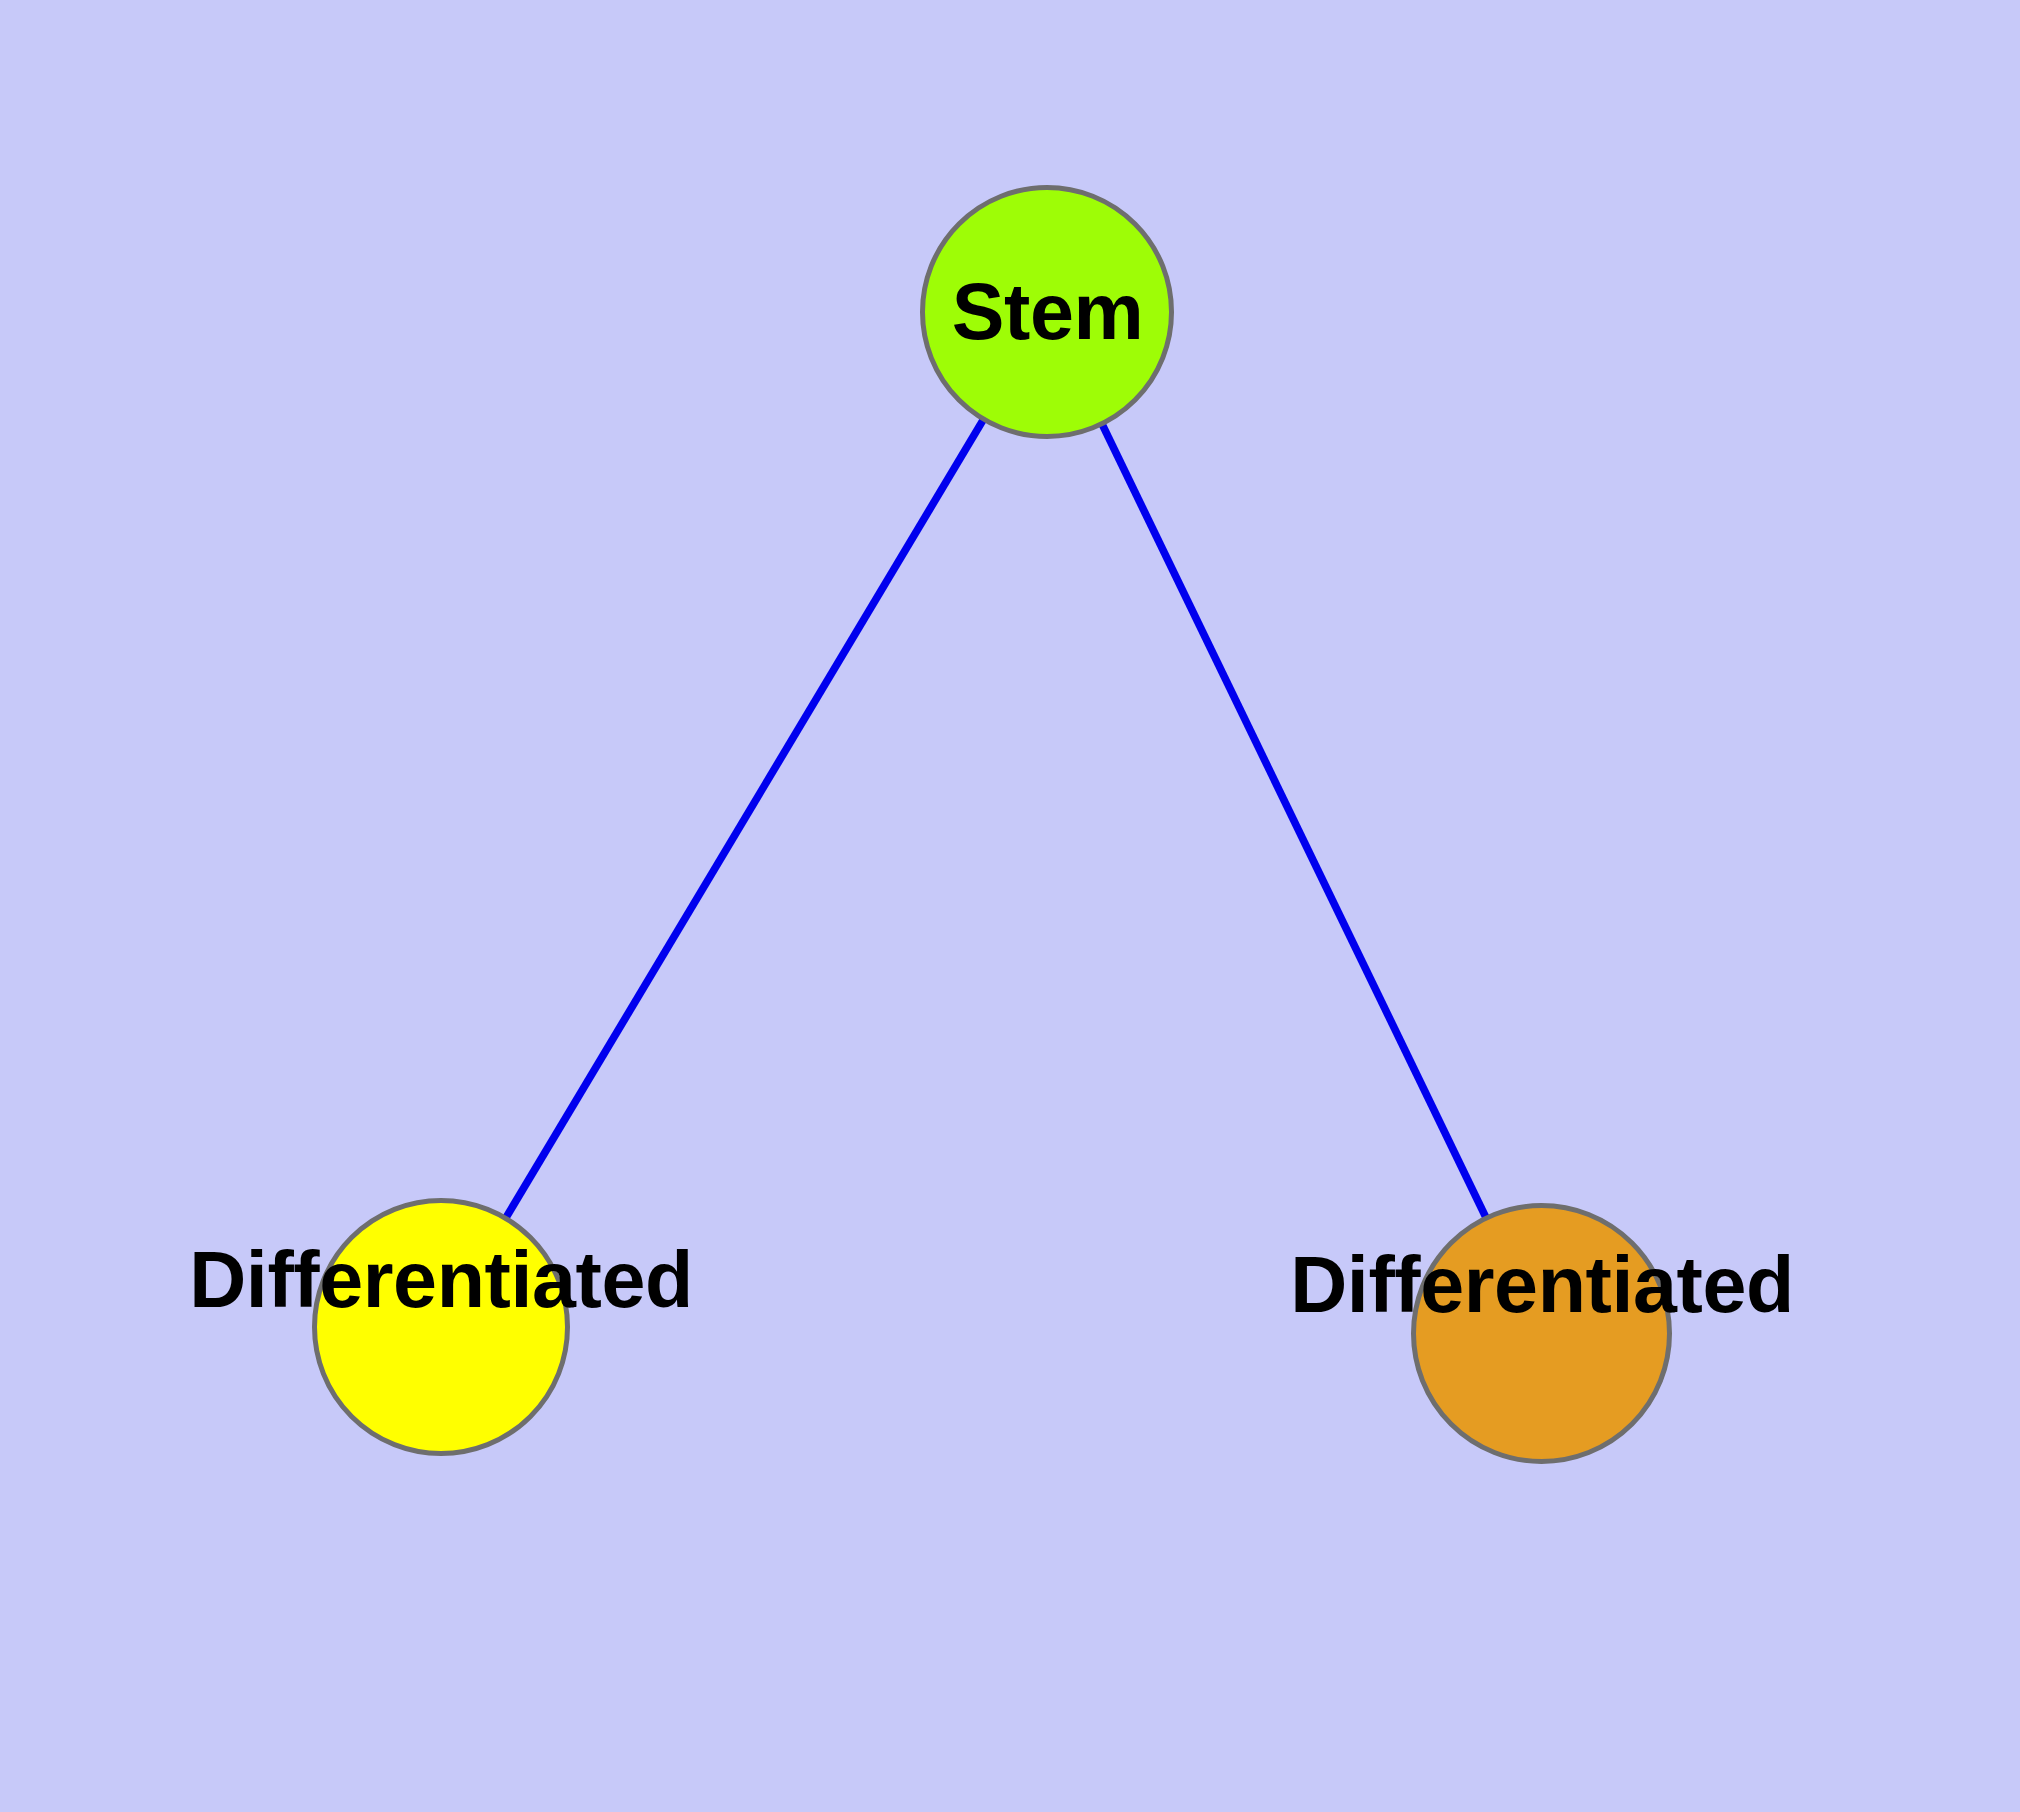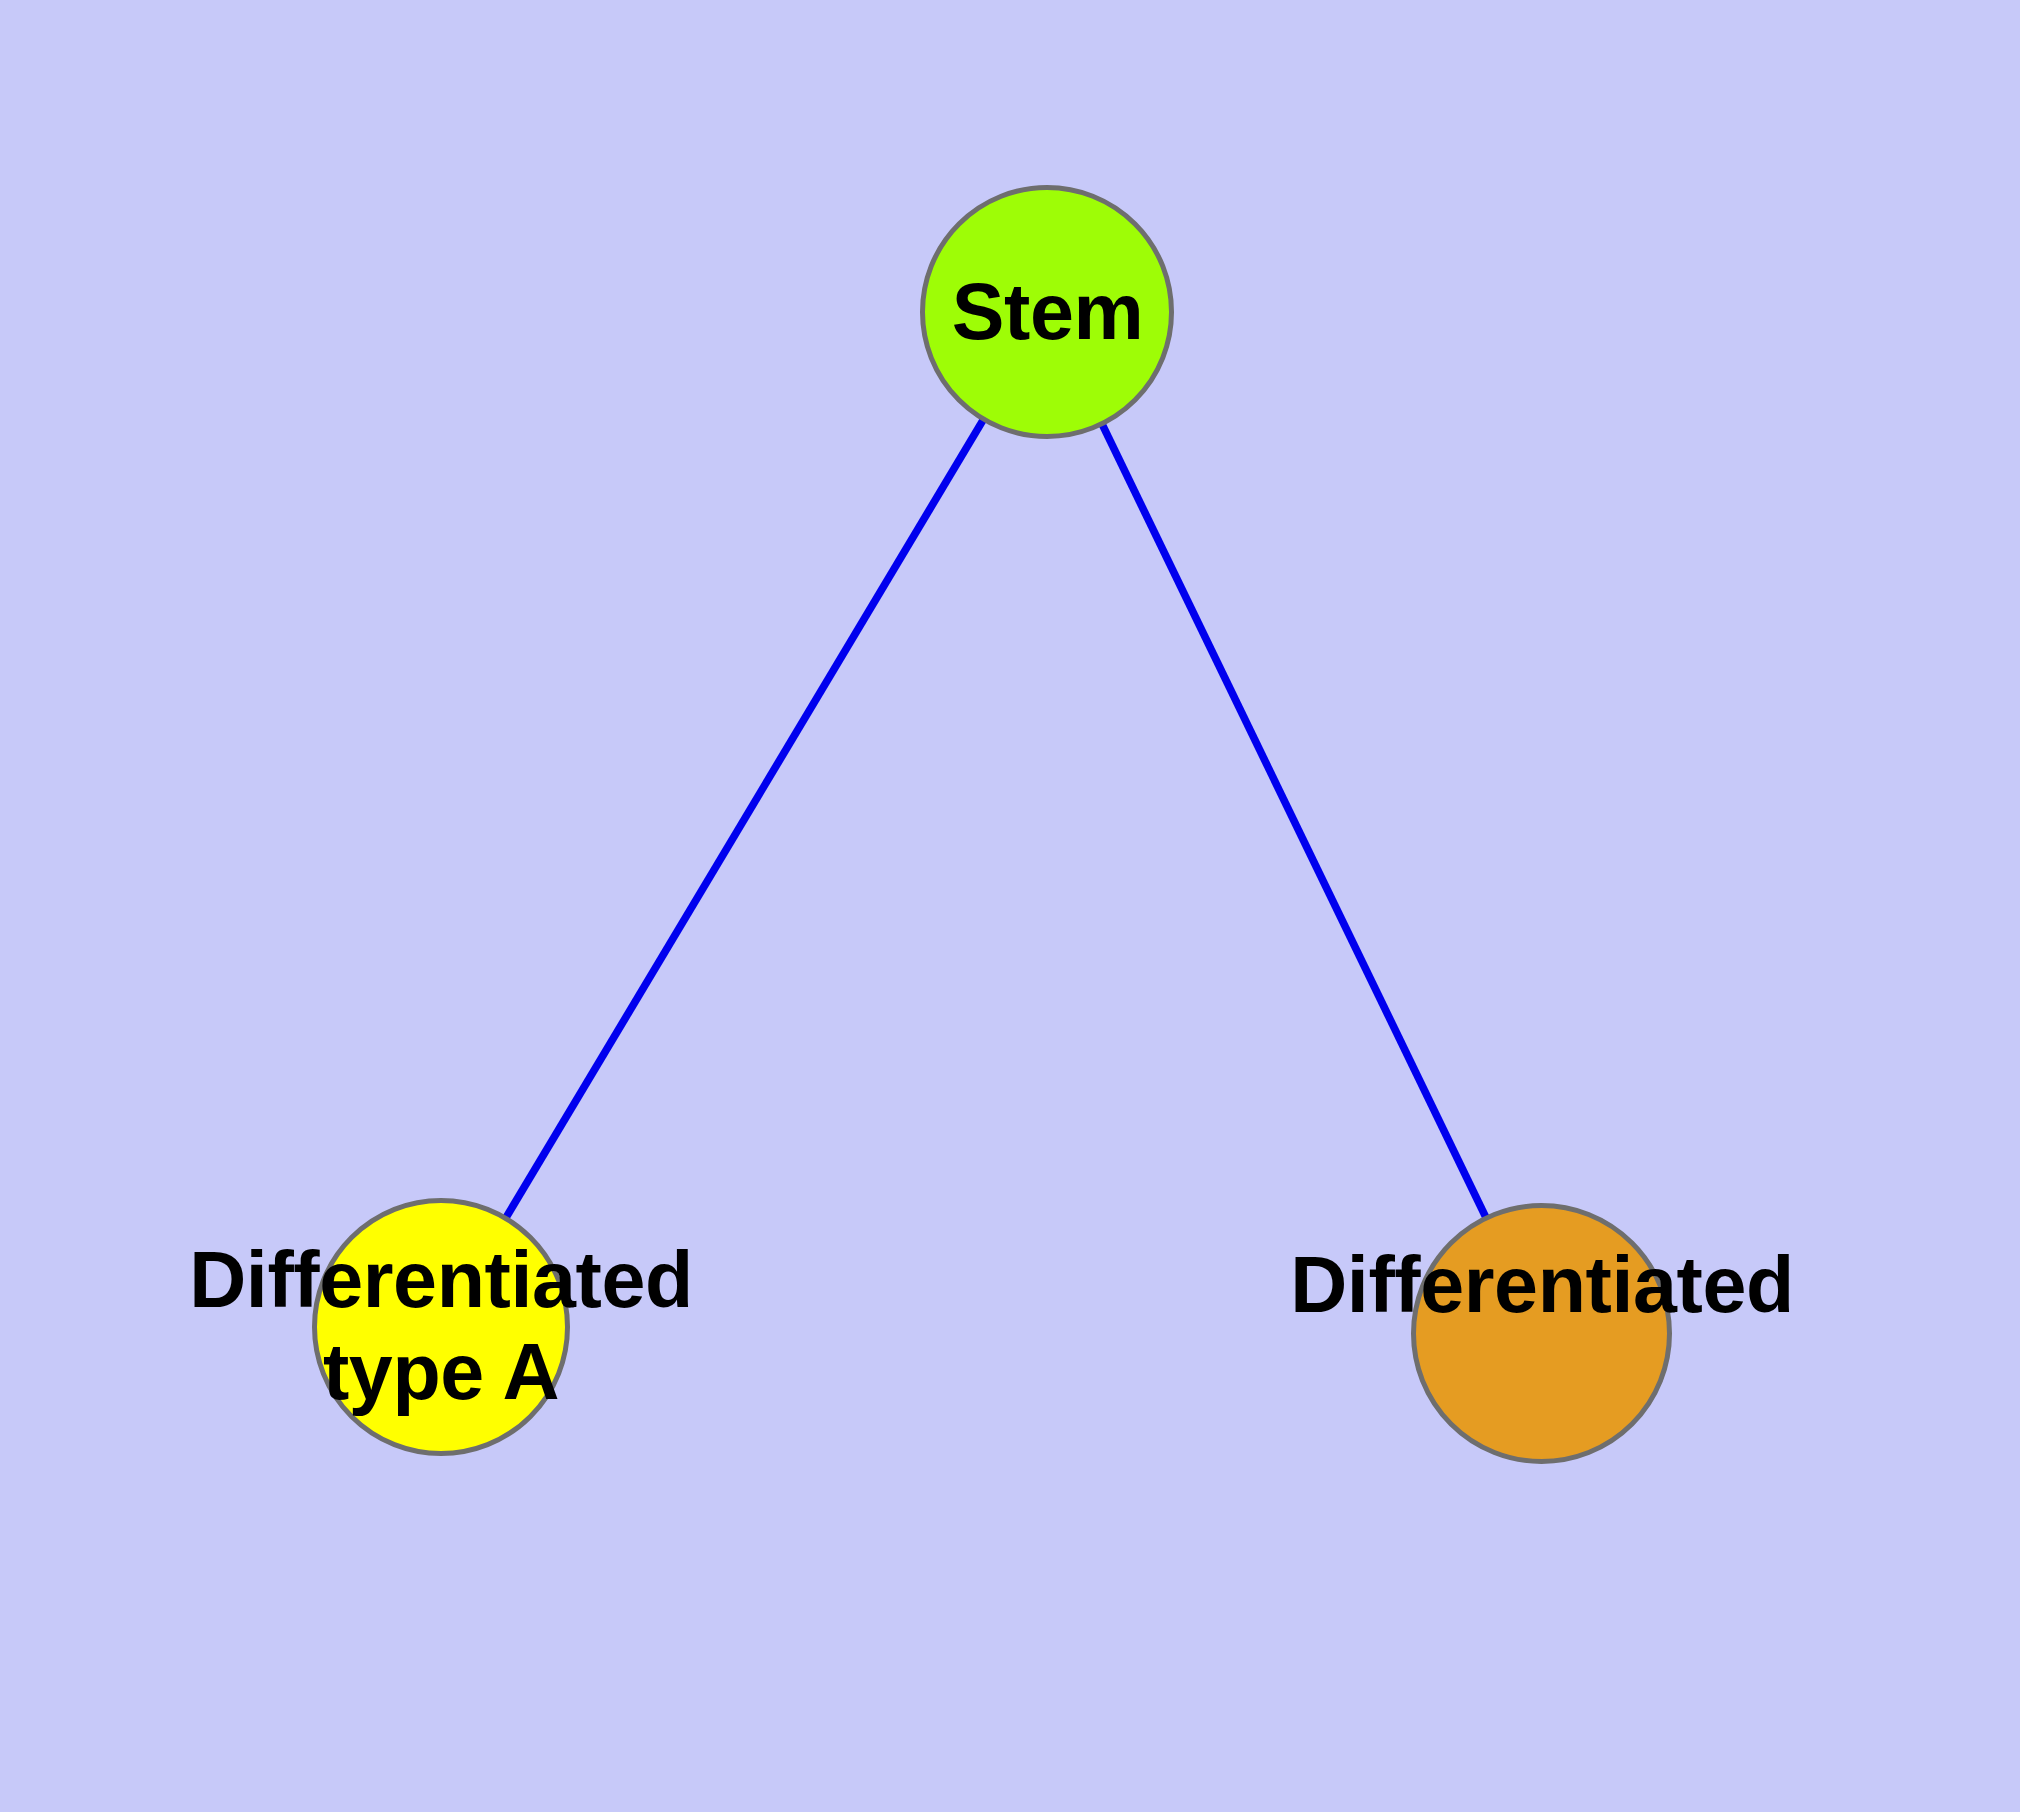--- a/index.html
+++ b/index.html
@@ -102,20 +102,20 @@
     <line x1="1236" y1="368" x2="520" y2="1565" stroke="#0000EE" stroke-width="9" stroke-linecap="butt"></line>
     <line x1="1236" y1="368" x2="1819" y2="1573" stroke="#0000EE" stroke-width="9" stroke-linecap="butt"></line>
   </svg>
 
   <div id="node-layer">
 
     <div class="node" id="node-stem"></div>
     <div class="node-label" id="label-stem">Stem</div>
 
     <div class="node" id="node-diff-a"></div>
-    <div class="node-label" id="label-diff-a"><span>Differentiated</span><br><span>type A</span></div>
+    <div class="node-label" id="label-diff-a"><span>Differentiated</span><br></div>
 
     <div class="node" id="node-diff-b"></div>
     <div class="node-label" id="label-diff-b"><span>Differentiated</span><br></div>
 
   </div>
 </div>
 
 
 </body></html>

